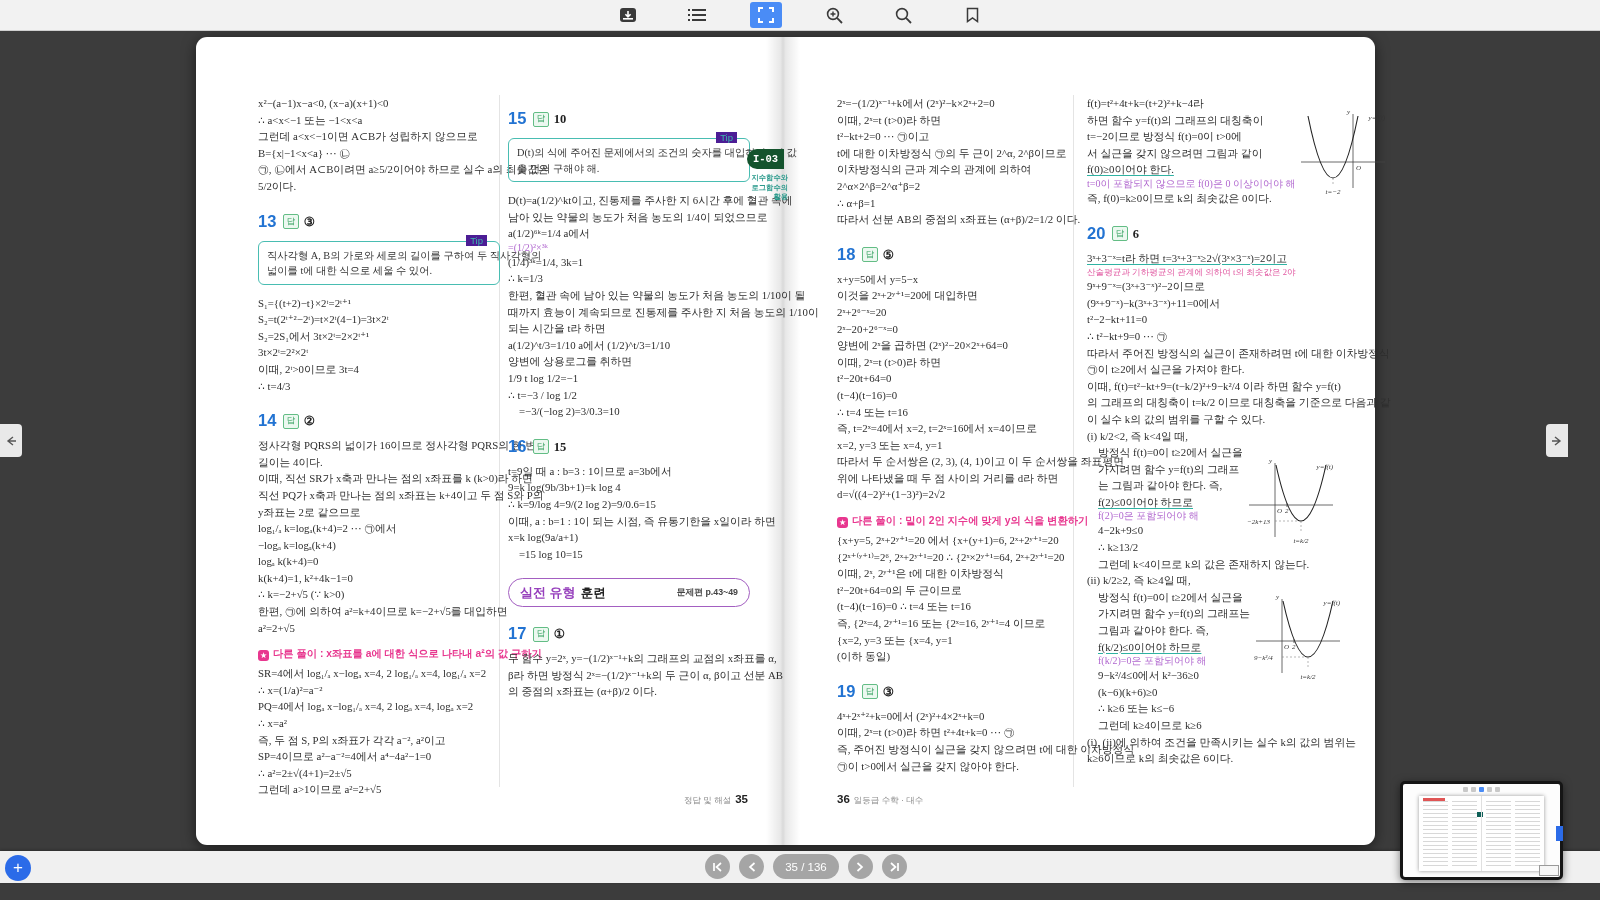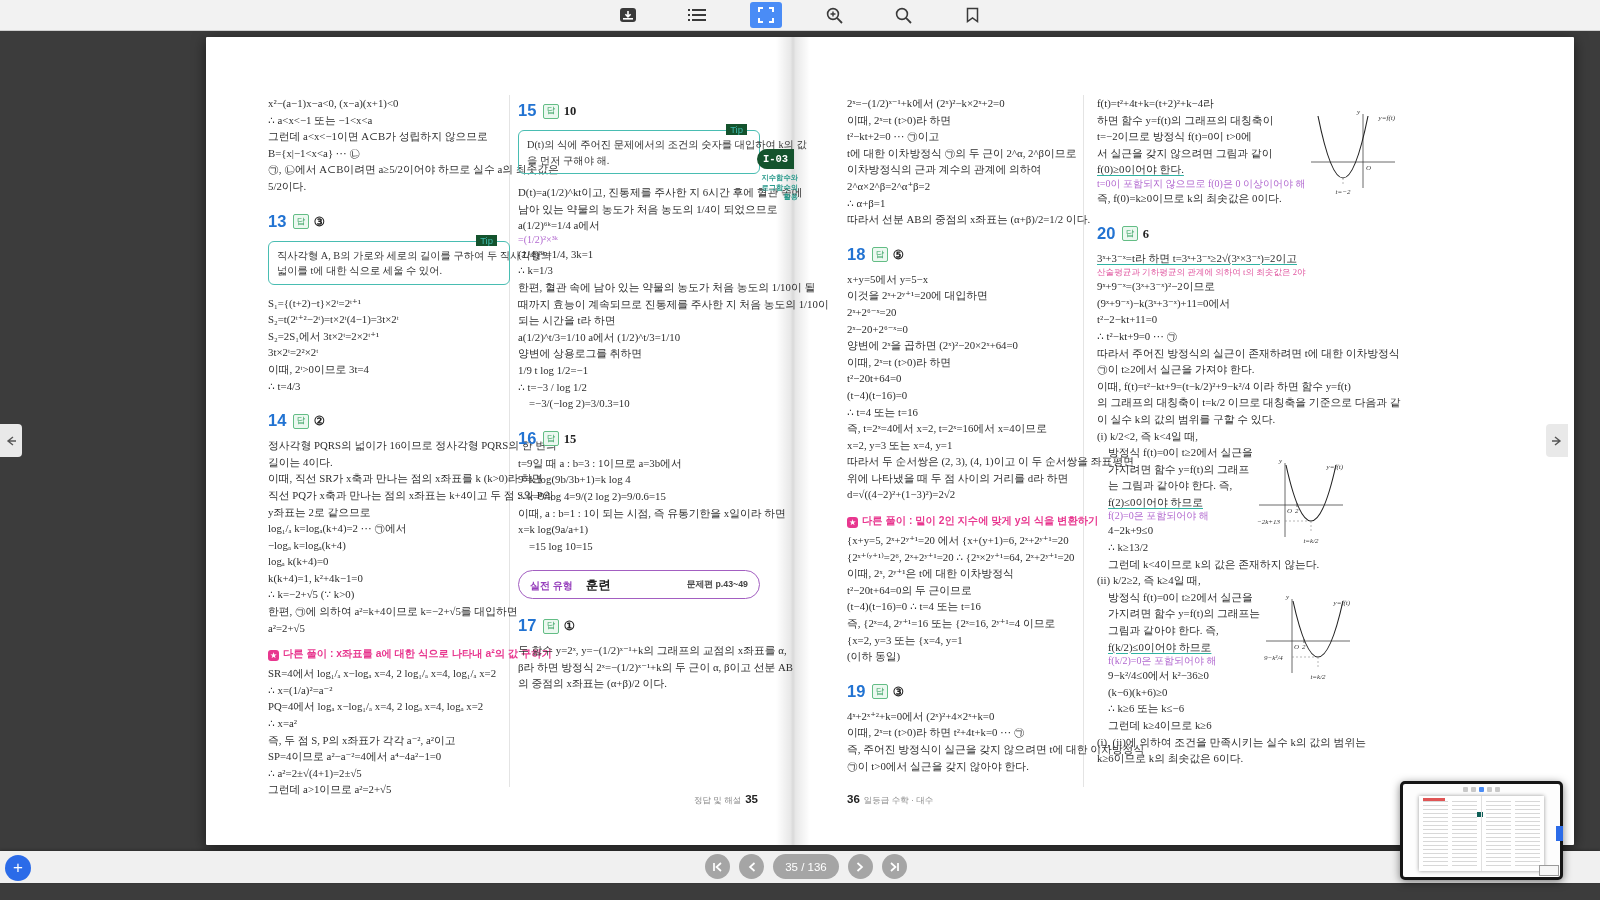--- a/index.html
+++ b/index.html
@@ -29,59 +29,59 @@
     justify-content:center; align-items:center; }
   .nbtn { width:25px; height:25px; border-radius:50%; background:#a5a5a5; color:#fff;
     display:flex; align-items:center; justify-content:center; cursor:pointer; }
   .npill { height:25px; border-radius:13px; background:#a5a5a5; color:#fff;
     font-size:11.5px; display:flex; align-items:center; padding:0 12px; cursor:pointer; }
   .plusbtn { position:absolute; left:5px; top:855px; width:26px; height:26px; z-index:41;
     border-radius:50%; background:#2b6be8; color:#fff; font-size:17px; display:flex;
     align-items:center; justify-content:center; cursor:pointer; }
 
   
-  .book { position:absolute; left:206px; top:37px; width:1368px; height:808px;
-    background:#fff; border-radius:1px; box-shadow:0 3px 14px rgba(0,0,0,.55); }
+  .book { position:absolute; left:196px; top:37px; width:1179px; height:808px;
+    background:#fff; border-radius:11px; box-shadow:0 3px 14px rgba(0,0,0,.55); }
   .spine { position:absolute; left:570px; top:0; width:34px; height:100%;
     background:linear-gradient(90deg,rgba(0,0,0,0),rgba(0,0,0,.09) 42%,rgba(0,0,0,.15) 50%,rgba(0,0,0,.09) 58%,rgba(0,0,0,0)); }
   .coldiv { position:absolute; top:58px; height:692px; width:1px; background:#e4e4e4; }
 
   .col { position:absolute; top:58px; font-family:"Liberation Serif","DejaVu Serif","DejaVu Sans",serif; }
   .ln { font-size:10.8px; line-height:16.6px; color:#2d2d2d; white-space:nowrap; }
   .ln.ind { padding-left:11px; }
   .ln.uline { text-decoration:underline; text-decoration-color:#2fb3a3; text-underline-offset:2px; }
   .ln.pink { color:#e0559f; font-size:8.6px; line-height:12px; }
   .ln.purple { color:#b168cf; font-size:10px; line-height:12px; }
 
   .phead { margin:17px 0 7px; font-family:"Liberation Sans","DejaVu Sans",sans-serif; }
-  .phead.first { margin-top:6px; }
+  .phead.first { margin-top:14px; }
   .pnum { color:#2273d2; font-weight:bold; font-size:16.5px; }
   .abadge { display:inline-block; border:1px solid #63bd85; background:#ecf8f0; color:#2f9e5b;
     font-size:8.5px; padding:0.5px 2.5px; border-radius:2px; margin:0 5px 0 7px; vertical-align:3px; }
   .aval { font-weight:bold; font-size:12.5px; color:#222; vertical-align:1px;
     font-family:"Liberation Serif","DejaVu Serif",serif; }
 
   .tipbox { position:relative; border:1.2px solid #49bdb2; border-radius:6px;
     padding:6px 8px 5px; margin:10px 0 10px; }
-  .tipbox .tiplabel { position:absolute; top:-7px; right:12px; background:#14532d; padding:0 4px;
+  .tipbox .tiplabel { position:absolute; top:-7px; right:12px; background:#4c1d95; padding:0 4px;
     color:#3cb8ac; font-size:9.5px; font-family:"Liberation Sans",sans-serif; }
   .tipbox .ln { font-size:10.3px; line-height:15.5px; color:#333; }
 
   .altblk { margin-top:11px; }
   .alttitle { color:#e8378f; font-weight:bold; font-size:10.3px; margin-bottom:4px;
     font-family:"Liberation Sans","DejaVu Sans",sans-serif; white-space:nowrap; }
   .alttitle .star { display:inline-block; width:11px; height:11px; border-radius:3px;
     background:#e8378f; color:#fff; font-size:8px; text-align:center; line-height:11px;
     margin-right:4px; vertical-align:-1px; }
 
   .banner { border:1.6px solid #a35fc1; border-radius:15px; padding:4px 11px;
     display:flex; justify-content:space-between; align-items:center; margin:16px 0 6px;
     font-family:"Liberation Sans","DejaVu Sans",sans-serif; }
-  .banner .b1 { color:#9741bd; font-weight:bold; font-size:10px;text-align:right; }
-  .banner .b2 { color:#222; font-weight:bold; font-size:12.5px; margin-left:13px; }
+  .banner .b1 { color:#9741bd; font-weight:bold; font-size:13px;text-align:right; }
+  .banner .b2 { color:#222; font-weight:bold; font-size:12.5px; margin-left:5px; }
   .banner .bright { color:#444; font-size:8.8px; font-weight:bold; }
 
   .gwrap { display:flex; align-items:center; }
   .gwrap .glines { flex:1; }
   .gwrap svg { flex:0 0 auto; margin:2px 0 0 2px; }
   .glab { font-size:7px; font-style:italic; fill:#333;
     font-family:"Liberation Serif","DejaVu Serif",serif; }
 
   .chaptab { position:absolute; left:551px; top:112px; width:37px; height:20px;
     background:#14532d; border-radius:11px 0 0 11px; color:#fff; font-weight:bold;

